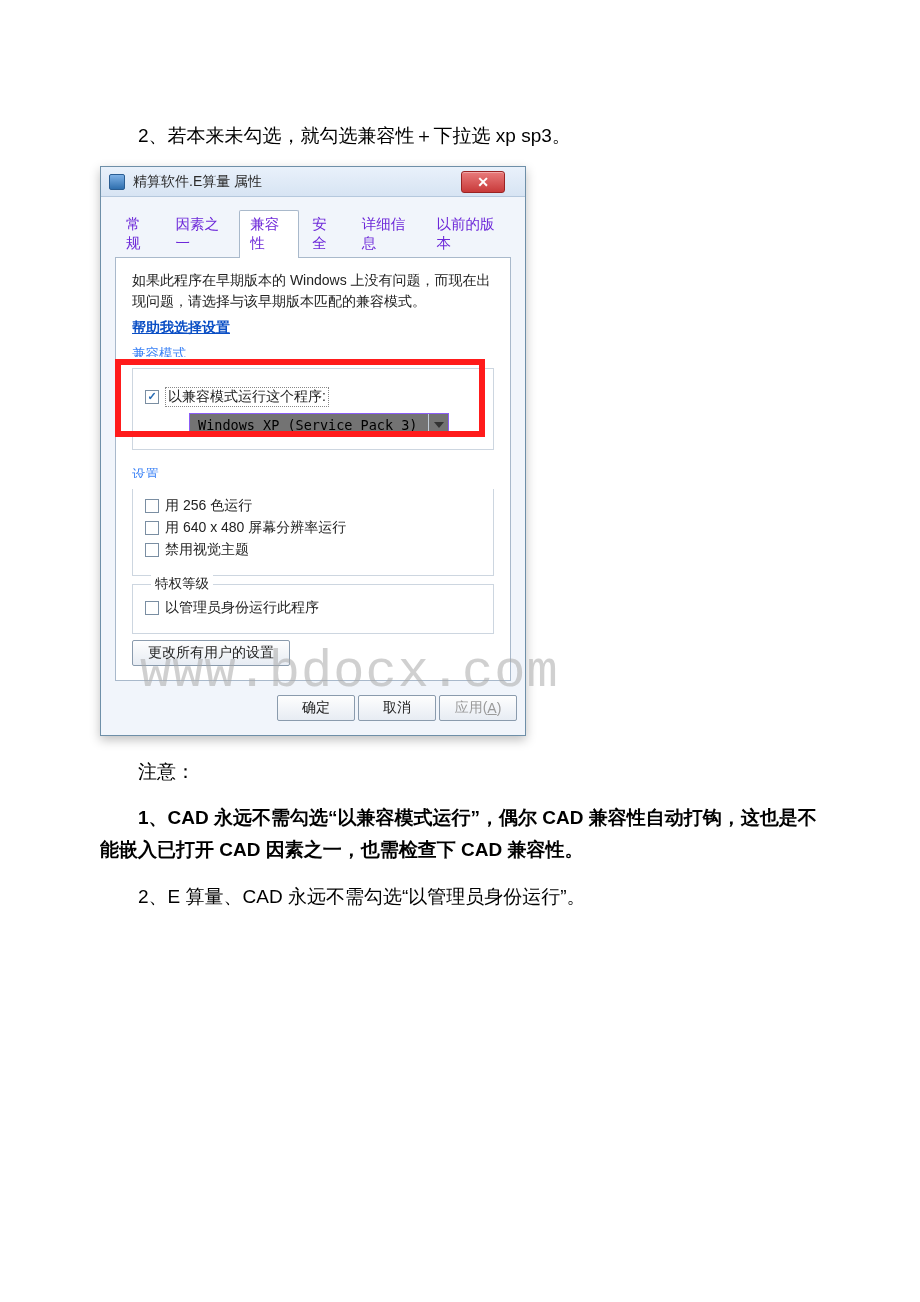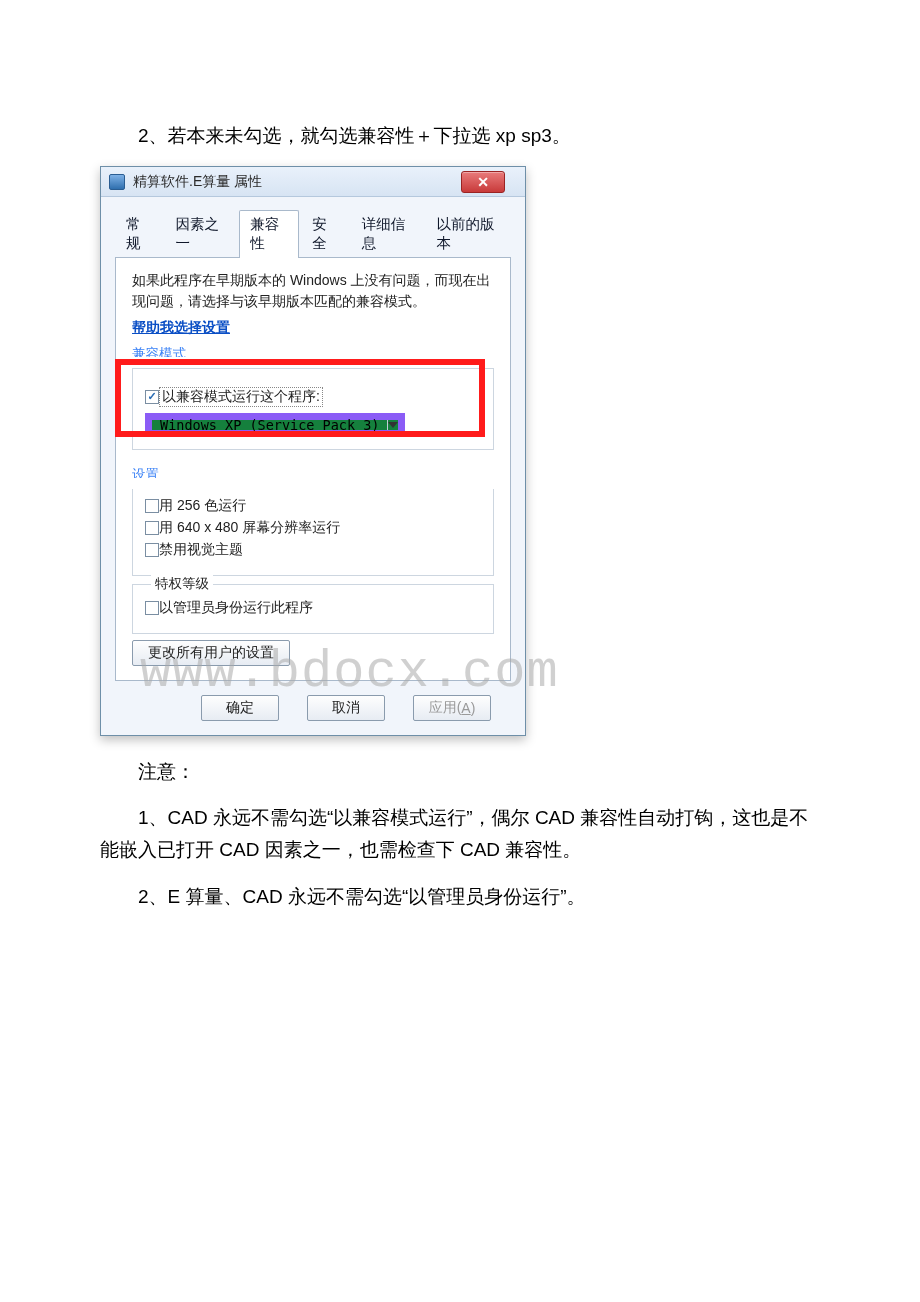--- a/index.html
+++ b/index.html
@@ -14,21 +14,21 @@
     margin: 0 auto;
     padding: 110px 100px 40px 100px;
     position: relative;
   }
   .doc-text {
     font-size: 19px;
     line-height: 1.7;
     margin: 10px 0 14px 0;
     text-indent: 2em;
   }
-  .doc-text.noindent { text-indent: 0; }
+  .doc-text.noindent { text-indent: 0; font-weight: bold; }
   
   .dlg {
     width: 426px;
     margin: 6px 0 20px 0;
     border: 1px solid #6e8fa8;
     background: #f1f5fb;
     box-shadow: 0 4px 10px rgba(0,0,0,0.25);
     font-family: "Microsoft YaHei", "SimSun", Tahoma, sans-serif;
   }
   .titlebar {
@@ -62,21 +62,21 @@
   }
   .tabstrip {
     display: flex;
     padding: 12px 14px 0 14px;
     background: #f1f5fb;
     gap: 2px;
   }
   .tab {
     padding: 4px 10px 5px 10px;
     font-size: 14.5px;
-    color: #0f172a;
+    color: #6d28d9;
     border: 1px solid transparent;
     border-bottom: none;
     cursor: pointer;
     position: relative;
     top: 1px;
     background: transparent;
   }
   .tab.active {
     background: #fff;
     border-color: #a9b9cb;
@@ -110,59 +110,60 @@
     font-size: 13.5px;
   }
   .redbox {
     position: absolute;
     border: 6px solid #ff1b1b;
     pointer-events: none;
   }
   .chk-row {
     display: flex;
     align-items: center;
-    gap: 0;
+    gap: 6px;
     margin: 4px 0;
     font-size: 14px;
   }
   .chk {
     width: 14px; height: 14px;
     border: 1px solid #7a8ea2;
     background: #fff;
     display: inline-flex;
     align-items: center; justify-content: center;
     font-size: 11px; line-height: 1;
     color: #2a6db5;
     cursor: pointer;
   }
   .chk.checked::after { content: "✓"; font-weight: bold; }
   .dotted { border: 1px dotted #888; padding: 0 2px; }
   .combo {
     margin-top: 6px;
     width: 260px;
     height: 24px;
-    border: 7px solid #8b5cf6;
-    background: #15803d;
+    border: 1px solid #8b5cf6;
+    background: #737373;
     display: flex; align-items: center;
     font-family: "SimSun", monospace;
     font-size: 13.5px;
     cursor: pointer;
+    margin-left: 44px;
   }
   .combo .val { flex: 1; padding: 0 8px; color: #000; white-space: nowrap; }
   .combo .arrow {
     width: 20px; height: 100%;
     display: flex; align-items: center; justify-content: center;
     border-left: 1px solid #c2cdd8;
   }
   .combo .arrow svg { width: 10px; height: 6px; }
   .btnbar {
     display: flex;
     justify-content: flex-end;
-    gap: 28px;
-    padding: 14px 34px 14px 16px;
+    gap: 3px;
+    padding: 14px 8px 14px 16px;
     background: #f1f5fb;
   }
   .btn {
     min-width: 78px;
     height: 26px;
     border: 1px solid #8a9bad;
     background: linear-gradient(#fefefe,#e7ecf3);
     font-size: 14px;
     color: #222;
     display: inline-flex;

